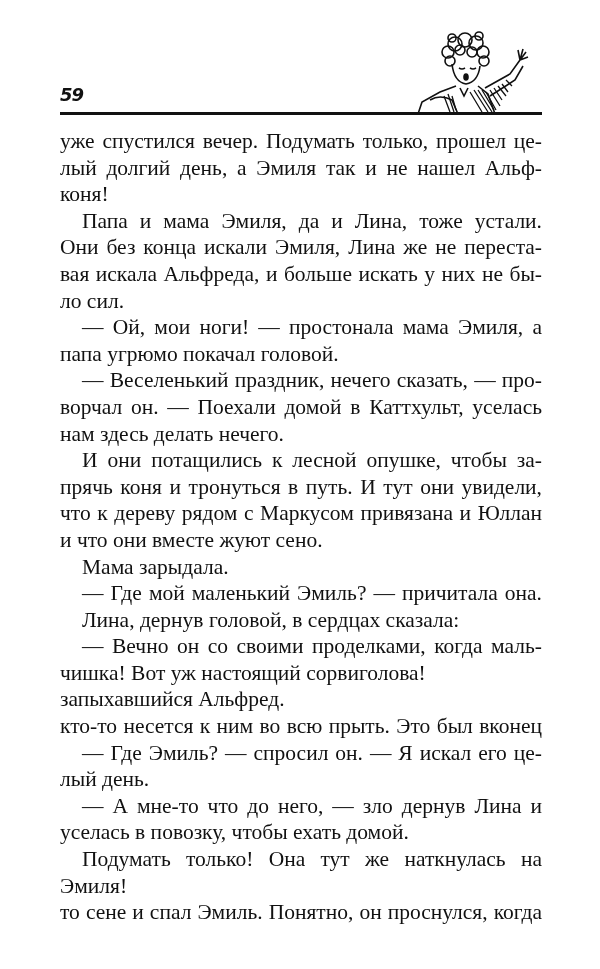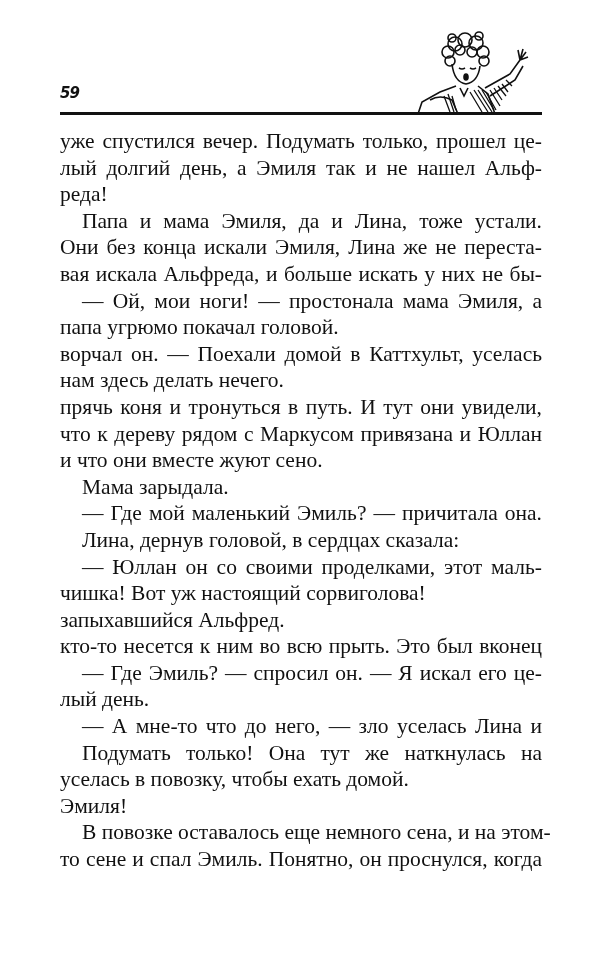--- a/index.html
+++ b/index.html
@@ -1,21 +1,21 @@
 <!DOCTYPE html>
 <html><head>
   <meta charset="utf-8">
   <style>
     html, body { margin: 0; padding: 0; background: #ffffff; }
     body { width: 600px; height: 969px; position: relative; overflow: hidden; }
     .header { position: absolute; left: 60px; top: 0; width: 482px; height: 116px; }
     .page-number {
       position: absolute; left: 0; top: 84px;
       font-family: "DejaVu Sans", sans-serif; font-style: italic; font-weight: bold;
-      font-size: 15px; color: #111; letter-spacing: -1px;
+      font-size: 18px; color: #111; letter-spacing: -1px;
     }
     .rule { position: absolute; left: 0; top: 112px; width: 482px; height: 3px; background: #111; }
     .illustration { position: absolute; left: 300px; top: 30px; width: 182px; height: 84px; }
     .text-body {
       position: absolute; left: 60px; top: 128px; width: 482px;
       font-family: "Liberation Serif", serif; font-size: 21.5px; line-height: 26.6px; color: #111;
     }
     .line { display: block; white-space: nowrap; text-align: justify; text-align-last: justify; height: 26.6px; overflow: visible; }
     .line.last { text-align-last: left; }
     .line.indent { padding-left: 22px; }
@@ -58,39 +58,41 @@
       <path d="M110 62 l12 20 M114 60 l14 22 M118 60 l14 22 M122 60 l12 20 M126 62 l10 18 M130 60 l10 16 M134 58 l8 12 M138 56 l8 10 M142 54 l6 8 M146 50 l6 6"></path>
       <path d="M84 66 l6 16 M88 64 l6 18 M92 66 l4 14"></path>
     </g>
   </svg>
   <div class="rule"></div>
 </div>
 
 <div class="text-body" id="text-body">
     <span class="line">уже спустился вечер. Подумать только, прошел це-</span>
     <span class="line">лый долгий день, а Эмиля так и не нашел Альф-</span>
-    <span class="line last">реда!</span>
+    <span class="line last">коня!</span>
     <span class="line indent">Папа и мама Эмиля, да и Лина, тоже устали.</span>
     <span class="line">Они без конца искали Эмиля, Лина же не переста-</span>
     <span class="line">вая искала Альфреда, и больше искать у них не бы-</span>
+    <span class="line last">ло сил.</span>
     <span class="line indent">— Ой, мои ноги! — простонала мама Эмиля, а</span>
     <span class="line last">папа угрюмо покачал головой.</span>
+    <span class="line indent">— Веселенький праздник, нечего сказать, — про-</span>
     <span class="line">ворчал он. — Поехали домой в Каттхульт, уселась</span>
     <span class="line last">нам здесь делать нечего.</span>
+    <span class="line indent">И они потащились к лесной опушке, чтобы за-</span>
     <span class="line">прячь коня и тронуться в путь. И тут они увидели,</span>
     <span class="line">что к дереву рядом с Маркусом привязана и Юллан</span>
     <span class="line last">и что они вместе жуют сено.</span>
     <span class="line indent last">Мама зарыдала.</span>
     <span class="line indent">— Где мой маленький Эмиль? — причитала она.</span>
     <span class="line indent last">Лина, дернув головой, в сердцах сказала:</span>
-    <span class="line indent">— Юллан он со своими проделками, этот маль-</span>
+    <span class="line indent">— Вечно он со своими проделками, когда маль-</span>
     <span class="line last">чишка! Вот уж настоящий сорвиголова!</span>
     <span class="line last">запыхавшийся Альфред.</span>
     <span class="line">кто-то несется к ним во всю прыть. Это был вконец</span>
     <span class="line indent">— Где Эмиль? — спросил он. — Я искал его це-</span>
     <span class="line last">лый день.</span>
-    <span class="line indent">— А мне-то что до него, — зло уселась Лина и</span>
+    <span class="line indent">— А мне-то что до него, — зло дернув Лина и</span>
+    <span class="line last">уселась в повозку, чтобы ехать домой.</span>
     <span class="line indent">Подумать только! Она тут же наткнулась на</span>
-    <span class="line last">уселась в повозку, чтобы ехать домой.</span>
     <span class="line last">Эмиля!</span>
-    <span class="line indent">В повозке оставалось еще немного сена, и на этом-</span>
     <span class="line">то сене и спал Эмиль. Понятно, он проснулся, когда</span>
   </div>
 
 </body></html>

